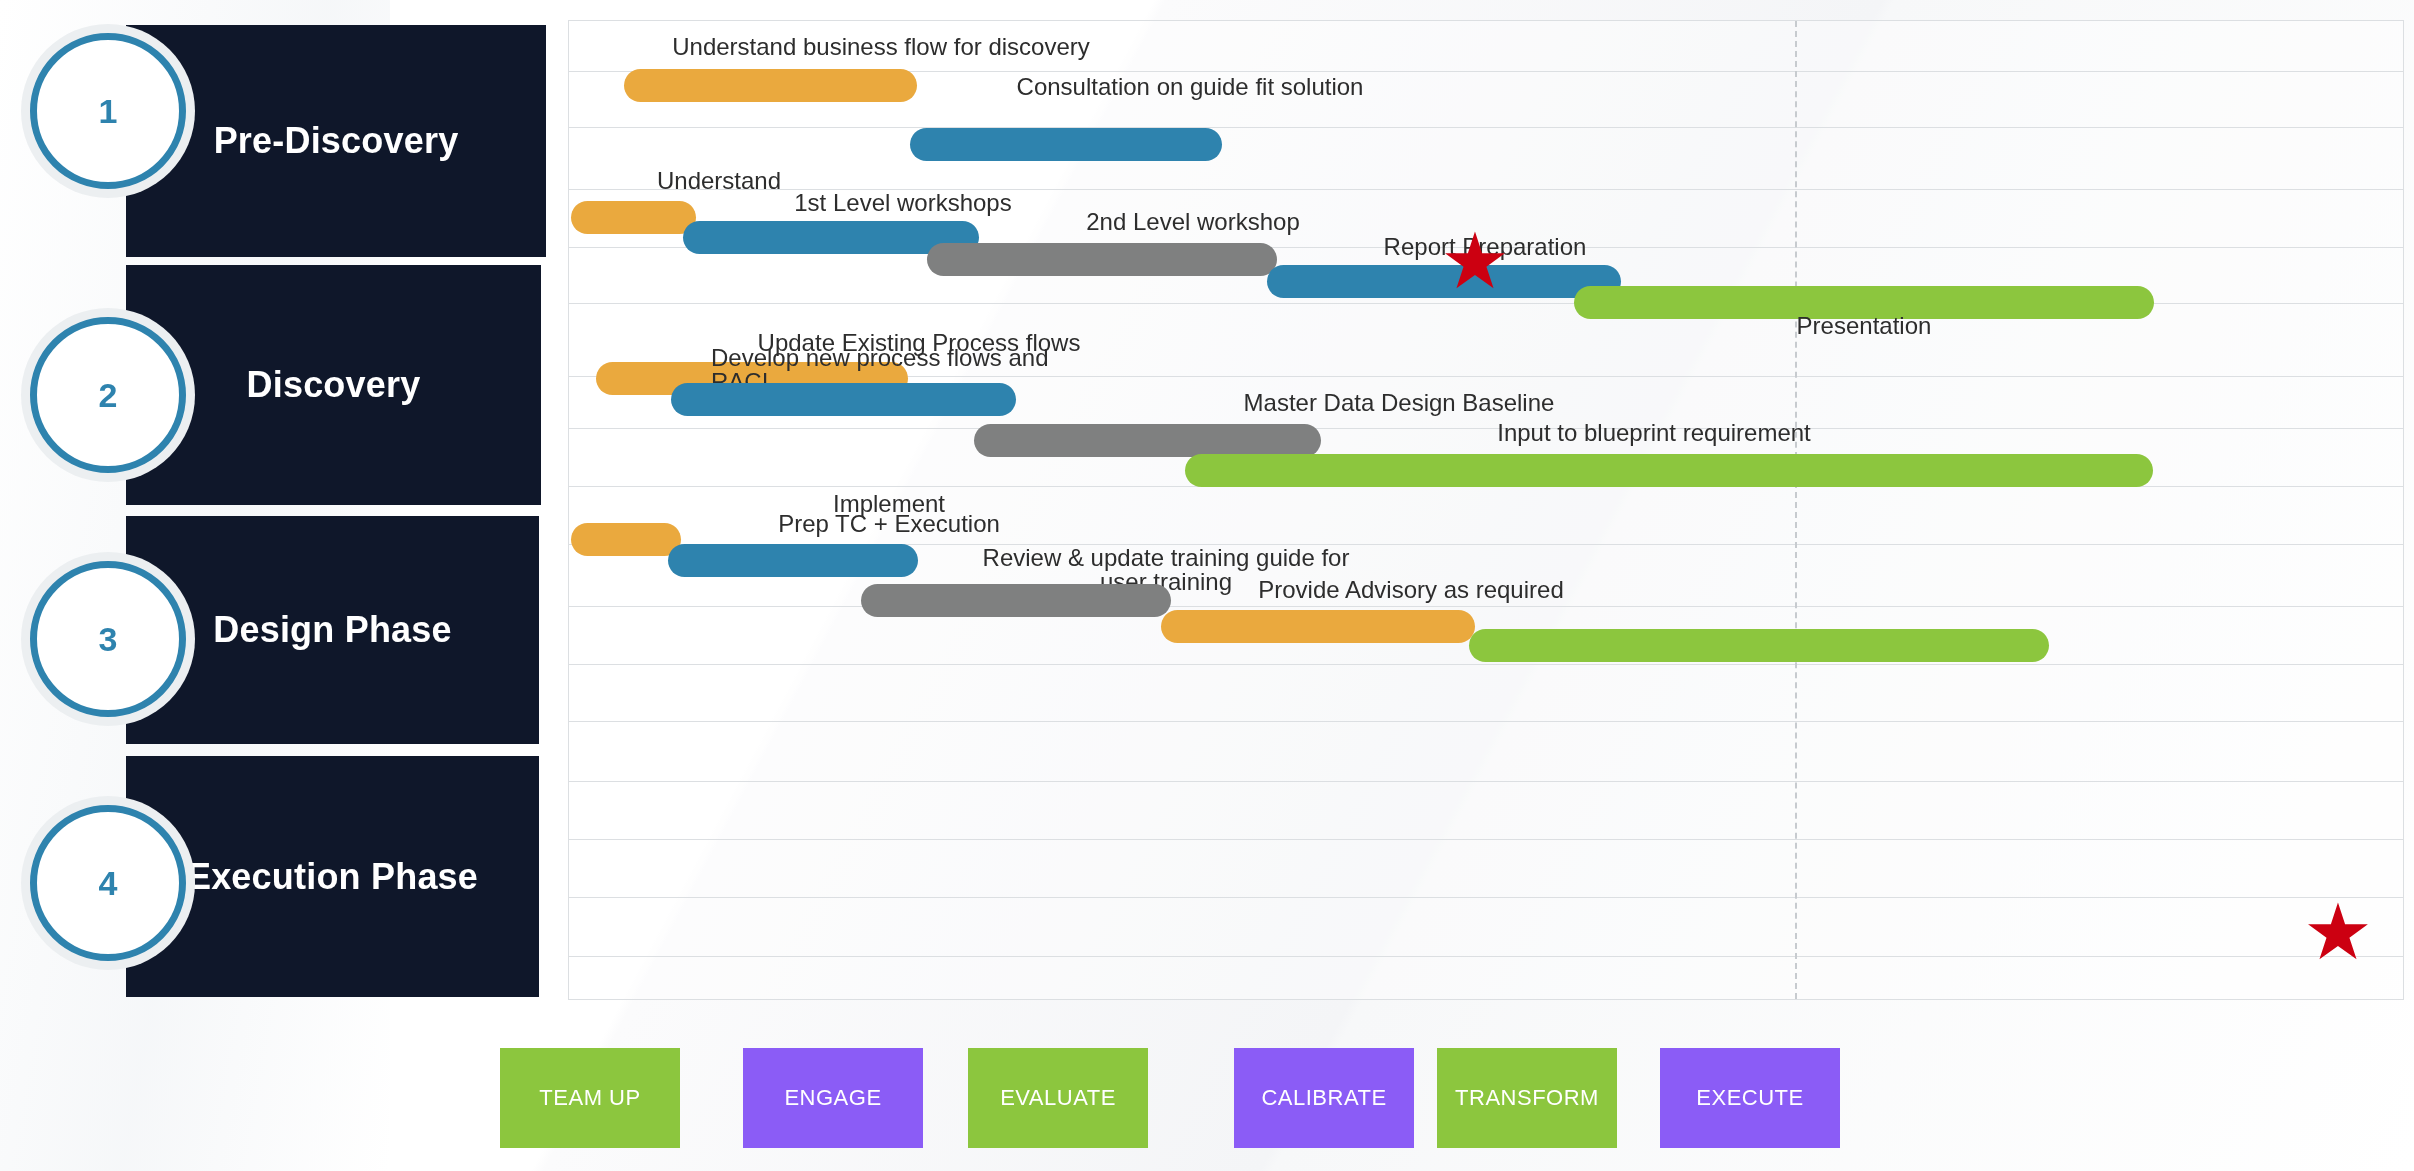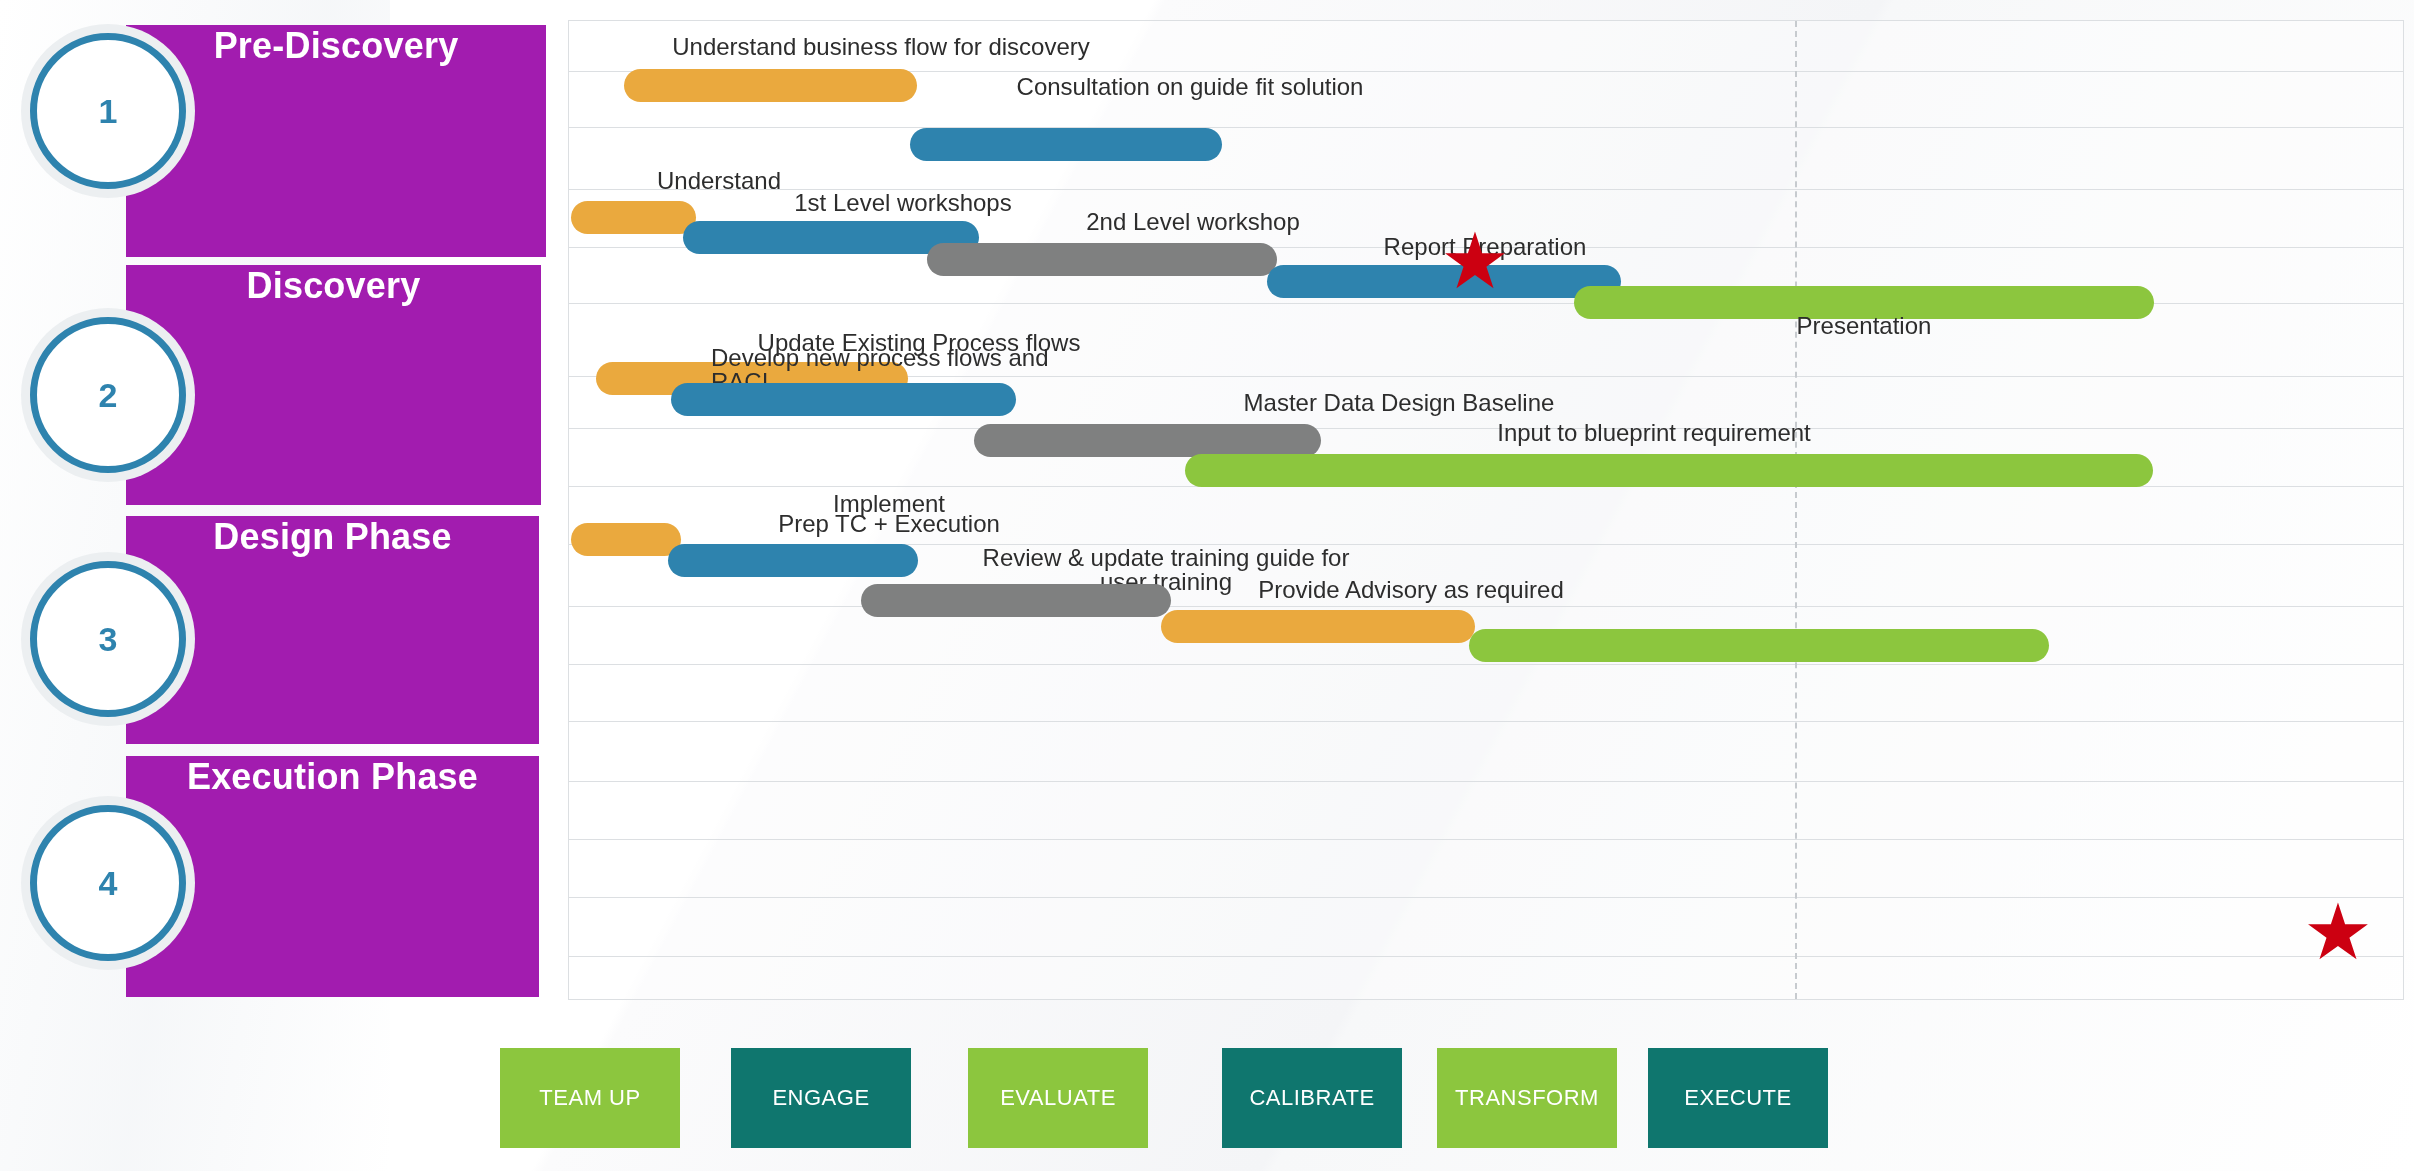--- a/index.html
+++ b/index.html
@@ -22,23 +22,23 @@
   .bg-wash2{
     position:absolute;left:0;top:0;width:390px;height:1171px;
     background:linear-gradient(100deg,#ffffff 0%, #eef1f4 55%, #ffffff 100%);
     opacity:.55;z-index:0;pointer-events:none;
   }
 
   
   .rail{position:absolute;left:0;top:0;width:560px;height:1010px;z-index:3;}
   .phase-box{
     position:absolute;
-    background:#a21caf;
+    background:#0f172a;
     color:#ffffff;
-    display:flex;align-items:flex-start;
+    display:flex;align-items:center;
     font-weight:bold;
     letter-spacing:.2px;
     box-shadow:0 0 0 0 rgba(0,0,0,0);
   }
   .phase-label{padding-left:0;width:100%;text-align:center;}
   .badge{
     position:absolute;
     width:142px;height:142px;border-radius:50%;
     background:#ffffff;
     border:7px solid #2e83ae;
@@ -78,21 +78,21 @@
   .star{position:absolute;color:#cc0011;z-index:6;line-height:1;}
 
   
   .legend{position:absolute;left:0;top:1048px;width:2414px;height:123px;z-index:5;}
   .chip{
     position:absolute;top:0;width:180px;height:100px;
     display:flex;align-items:center;justify-content:center;
     color:#ffffff;font-size:22px;letter-spacing:.5px;
   }
   .chip.green{background:#8cc63e;}
-  .chip.blue{background:#0f766e;}
+  .chip.blue{background:#8b5cf6;margin-left:12px;}
 </style>
 </head>
 <body>
 
 <div class="bg-wash"></div>
 <div class="bg-wash2"></div>
 
 <div class="rail">
 
   <div class="phase-box" style="left:126px;top:25px;width:420px;height:232px;font-size:36px;">

